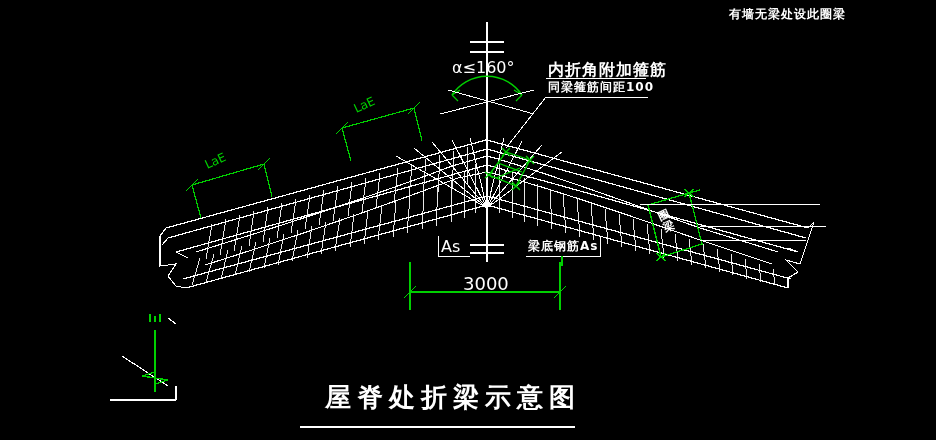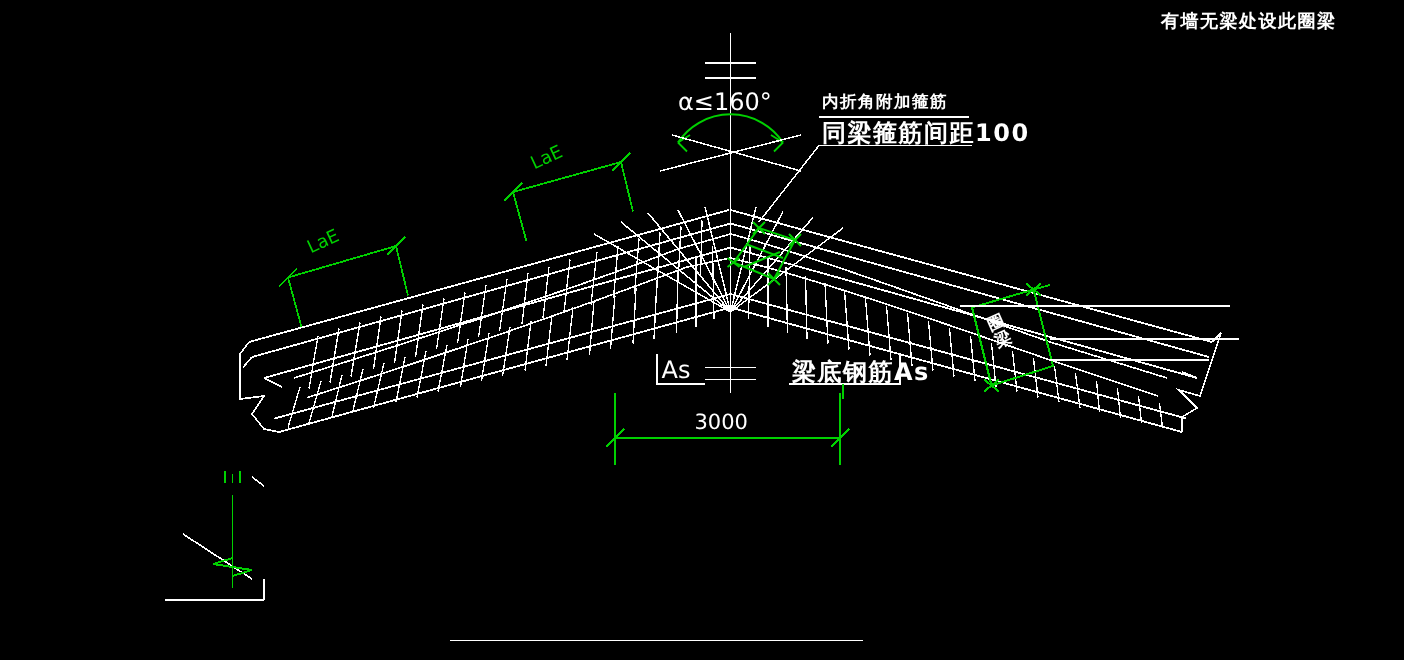--- a/index.html
+++ b/index.html
@@ -36,38 +36,37 @@
   }
   .cn {
     font-family: "DejaVu Sans", sans-serif;
     letter-spacing: 1px;
   }
   #note-wall {
     left: 729px;
     top: 8px;
     font-size: 12px;
     font-weight: bold;
-    margin-left: 45px;
   }
   #angle-label {
     left: 452px;
     top: 60px;
     font-size: 16px;
     letter-spacing: 0px;
   }
   #callout-line1 {
     left: 548px;
     top: 62px;
-    font-size: 11px;
+    font-size: 16px;
     font-weight: bold;
   }
   #callout-line2 {
     left: 548px;
     top: 81px;
-    font-size: 16px;
+    font-size: 12px;
     font-weight: bold;
   }
   #label-lae-left {
     left: 203px;
     top: 160px;
     font-size: 12px;
     transform: rotate(-25deg);
     transform-origin: left top;
   }
   #label-lae-right {
@@ -78,27 +77,27 @@
     transform-origin: left top;
   }
   #label-as {
     left: 441px;
     top: 239px;
     font-size: 16px;
   }
   #label-bottom-rebar {
     left: 528px;
     top: 240px;
-    font-size: 16px;
+    font-size: 12px;
     font-weight: bold;
   }
   #label-3000 {
     left: 463px;
     top: 275px;
-    font-size: 14px;
+    font-size: 18px;
   }
   #label-ring-beam {
     left: 660px;
     top: 209px;
     font-size: 11px;
     font-weight: bold;
     width: 14px;
     text-align: center;
     line-height: 12px;
     white-space: normal;
@@ -374,14 +373,15 @@
   <div class="lbl lbl-green" id="label-lae-right">LaE</div>
 
   <div class="lbl" id="label-as">As</div>
 
   <div class="lbl cn" id="label-bottom-rebar">梁底钢筋As</div>
 
   <div class="lbl" id="label-3000">3000</div>
 
   <div class="lbl cn" id="label-ring-beam">圈梁</div>
 
+  <div class="lbl cn" id="title-main">屋脊处折梁示意图</div>
 
 </div>
 
 </body></html>

